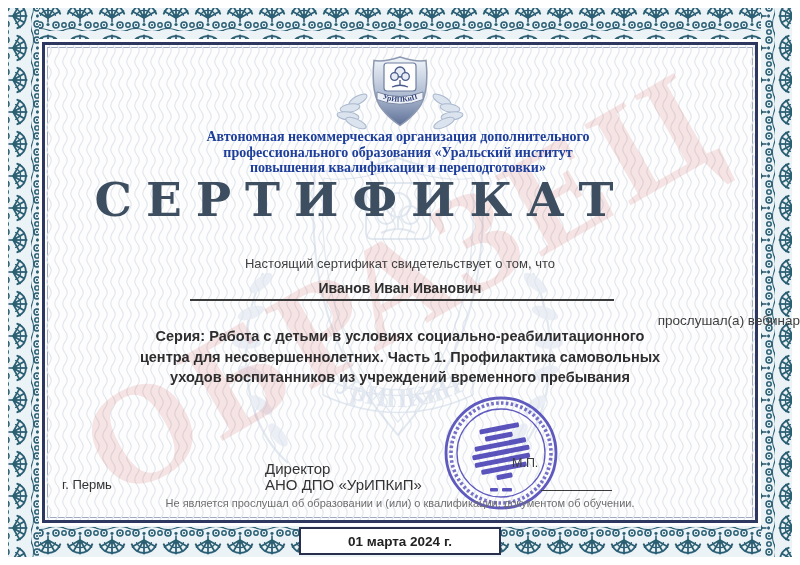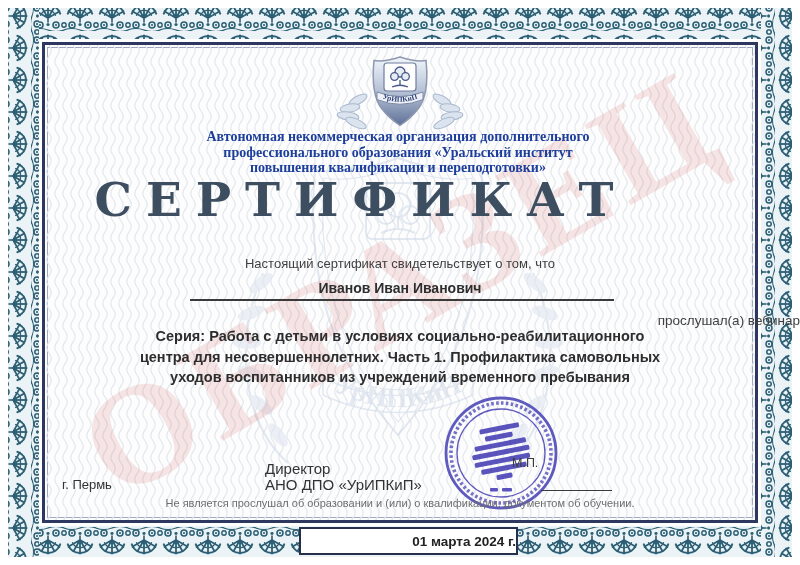--- a/index.html
+++ b/index.html
@@ -41,23 +41,23 @@
     left:100px;top:326px;width:600px;text-align:center;
     font-size:14.5px;font-weight:bold;line-height:20.5px;color:#2d2d2d;
   }
   .city{left:62px;top:477px;font-size:13px;color:#333;}
   .director-block{left:265px;top:461px;font-size:15px;line-height:15.5px;color:#333;}
   .stamp-svg{left:440px;top:392px;opacity:.9;}
   .mp-label{left:512px;top:456px;font-size:12.5px;color:#3b3b3b;}
   .signature-line{left:541px;top:490px;width:71px;height:0;border-top:1.5px solid #3b3b3b;}
   .disclaimer{left:44px;top:497px;width:712px;text-align:center;font-size:11px;color:#6e6e6e;}
   .date-box{
-    left:299px;top:527px;width:219px;height:28px;background:#ffffff;
+    left:299px;top:527px;width:202px;height:28px;background:#ffffff;
     border:2px solid #272f4d;box-sizing:border-box;z-index:5;
-    display:flex;align-items:center;justify-content:flex-end;
+    display:flex;align-items:center;justify-content:center;
     font-size:13.5px;font-weight:bold;color:#222;
   }
 </style>
 </head>
 <body>
 
 <div class="certificate">
 
   <svg class="border-svg" width="800" height="565" aria-hidden="true">
     <defs>

